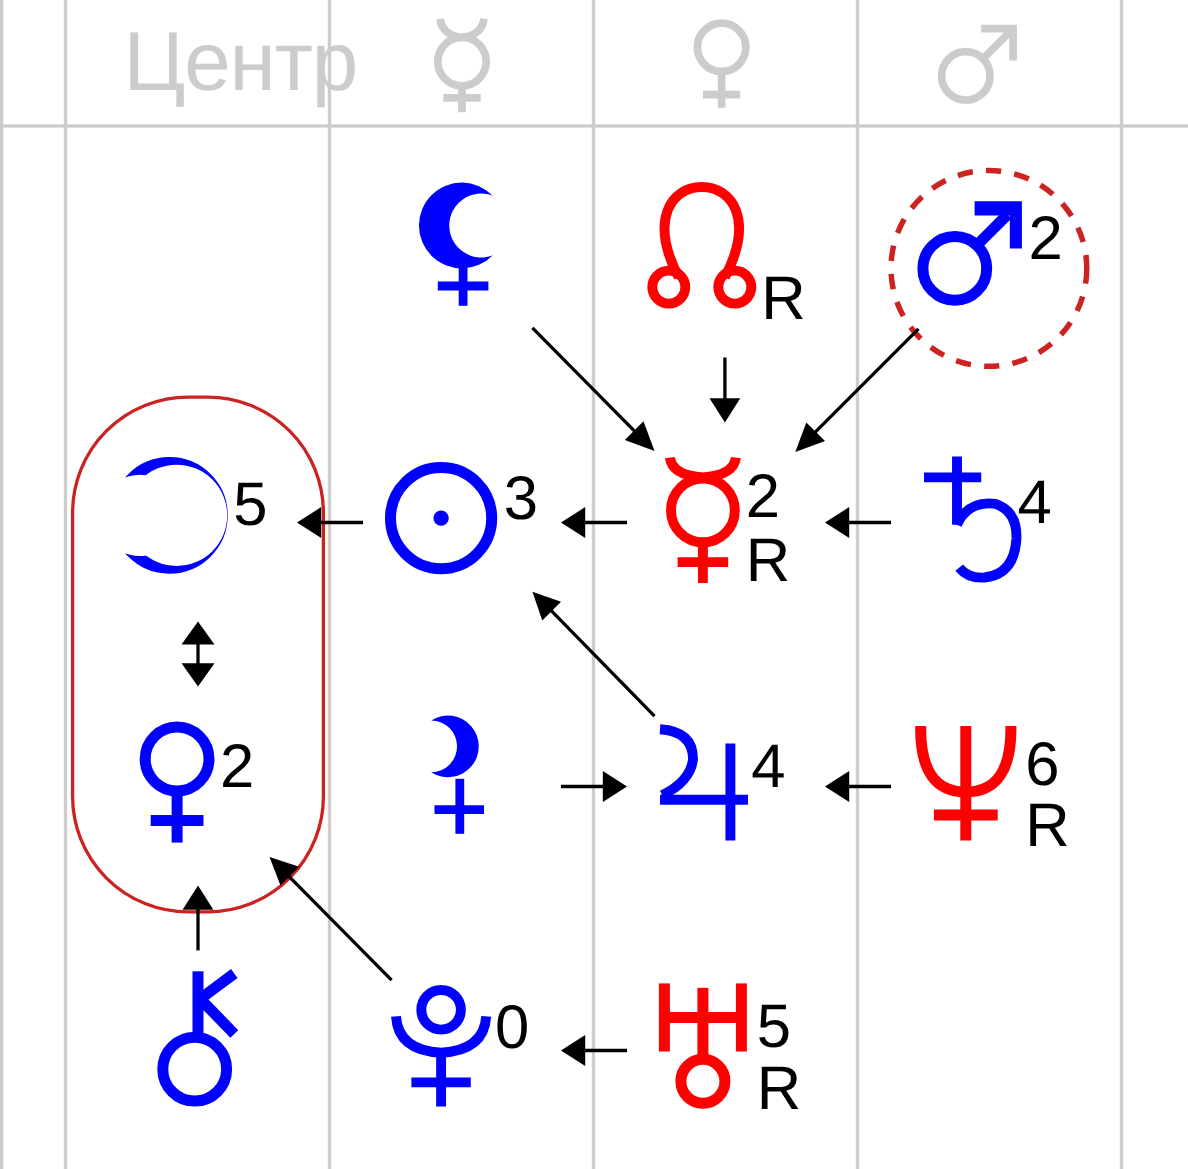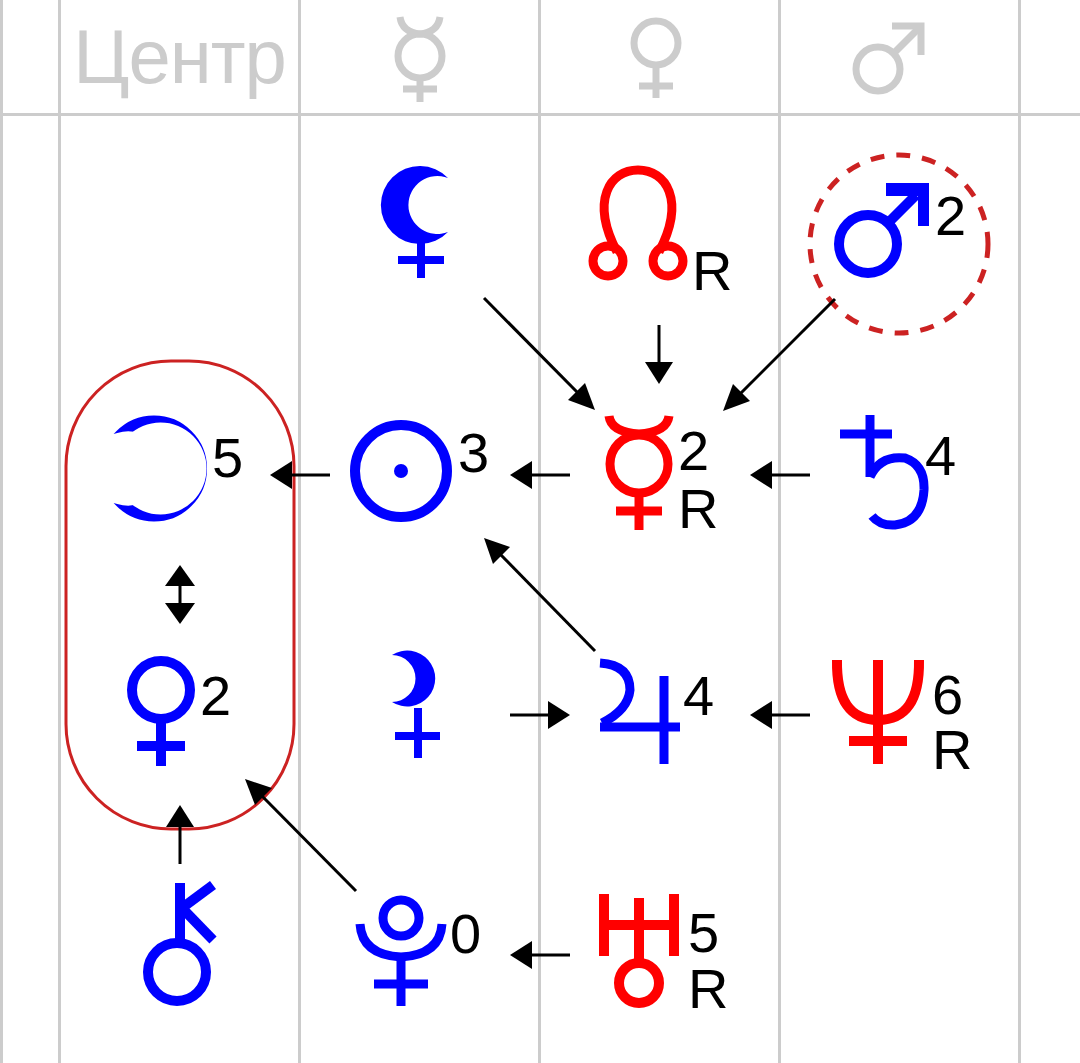--- a/index.html
+++ b/index.html
@@ -1,20 +1,20 @@
 <!DOCTYPE html>
 <html><head>
 <meta charset="utf-8">
 <style>
   html, body { margin: 0; padding: 0; background: #ffffff; }
   body { width: 1080px; height: 1063px; position: relative; overflow: hidden;
          font-family: "Liberation Sans", "DejaVu Sans", sans-serif; }
   .gridline-v { position: absolute; top: 0; width: 3px; height: 1063px; background: #cccccc; }
   .gridline-h { position: absolute; left: 0; width: 1080px; height: 3px; background: #cccccc; top: 113px; }
-  .header-cell { position: absolute; top: 0; height: 113px; display: flex; align-items: center; justify-content: center; }
+  .header-cell { position: absolute; top: 0; height: 113px; display: flex; align-items: center; justify-content: center; padding-left: 39px; }
   .header-text { color: #cccccc; font-size: 76px; font-family: "Liberation Sans", sans-serif; letter-spacing: -1px; }
   svg.layer { position: absolute; left: 0; top: 0; }
   .lbl { font-family: "Liberation Sans", "DejaVu Sans", sans-serif; font-size: 56px; fill: #000; }
 </style>
 </head>
 <body>
 
 <div class="gridline-v" style="left:0px"></div>
 <div class="gridline-v" style="left:58px"></div>
 <div class="gridline-v" style="left:298px"></div>

